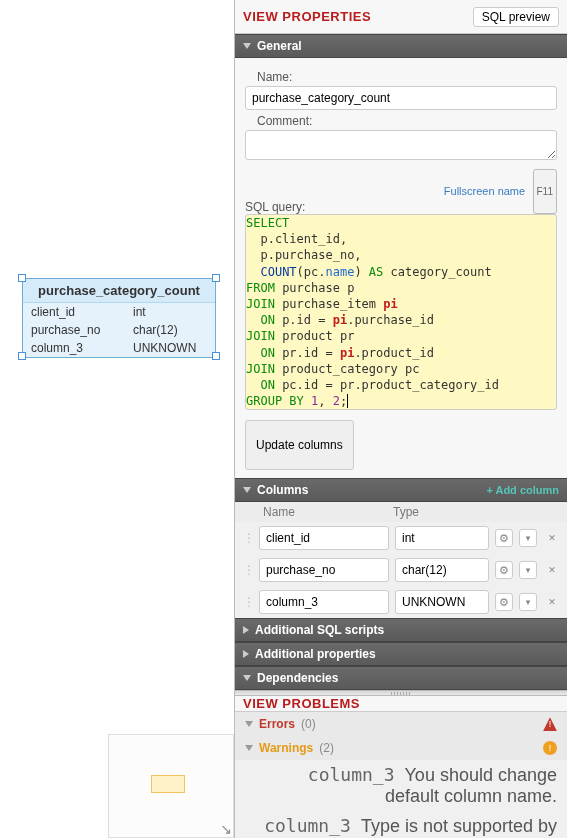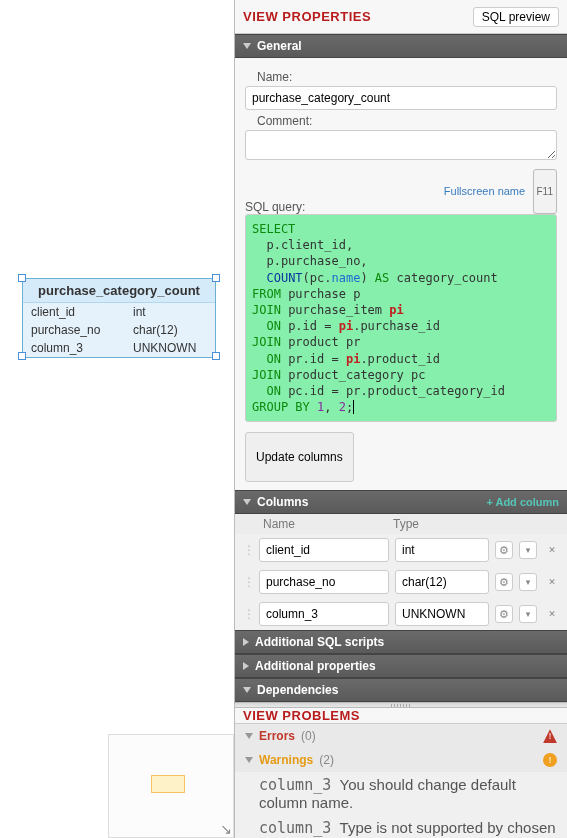--- a/index.html
+++ b/index.html
@@ -29,21 +29,21 @@
 .section-bar.collapsed .arrow { border-top: 4px solid transparent; border-bottom: 4px solid transparent; border-left: 6px solid #ccc; border-right: 0; width:0; height:0; }
 .section-bar .right-link { margin-left: auto; color: #55c6b8; font-weight: bold; font-size: 11px; cursor: pointer; }
 
 .section-body { background: #f7f7f7; padding: 8px 10px; }
 .label { color: #555; font-size: 12px; margin: 4px 12px 2px; }
 .text-input { width: 100%; height: 24px; background: #fff; border: 1px solid #ccc; border-radius: 3px; padding: 3px 6px; font-size: 12px; }
 .textarea { width: 100%; height: 30px; background: #fff; border: 1px solid #ccc; border-radius: 3px; padding: 3px 6px; font-size: 12px; resize: both; }
 .sql-row { display: flex; align-items: flex-end; justify-content: space-between; margin-top: 6px; }
 .sql-row .link { color: #3a7bbf; font-size: 11px; cursor: pointer; }
 .kbd { display: inline-block; border: 1px solid #bbb; border-radius: 3px; background: #f2f2f2; font-size: 10px; padding: 16px 3px; margin-left: 4px; color:#666; }
-.sql-box { background: #86efac; border: 1px solid #ccc; border-radius: 3px; padding: 6px; font-family: Menlo, monospace; font-size: 12px; line-height: 1.35; white-space: pre; overflow: auto; }
+.sql-box { background: #fef9c3; border: 1px solid #ccc; border-radius: 3px; font-family: Menlo, monospace; font-size: 12px; line-height: 1.35; white-space: pre; overflow: auto; }
 .kw-green { color: #0b8a0b; } .kw-navy { color: #0838a0; } .kw-purple { color: #8a2aa0; } .kw-red { color: #c02020; font-weight: bold; } .kw-blue { color: #1c6bd0; }
 .btn-gray { display:inline-block; background: #efefef; border: 1px solid #ccc; border-radius: 3px; padding: 17px 10px; font-size: 12px; cursor: pointer; margin-top: 10px; }
 
 .cols-head { display: flex; padding: 3px 10px 3px 28px; color: #777; font-size: 12px; background:#ececec; }
 .cols-head .cname { width: 130px; } .cols-head .ctype { flex:1; }
 .col-row { display: flex; align-items: center; gap: 6px; padding: 4px 6px 4px 8px; }
 .grip { width: 10px; color: #bbb; cursor: grab; text-align:center; }
 .col-input { width: 130px; height: 24px; background:#fff; border:1px solid #ccc; border-radius:3px; padding:2px 6px; font-size:12px; }
 .type-input { flex: 1; height: 24px; background:#fff; border:1px solid #ccc; border-radius:3px; padding:2px 6px; font-size:12px; min-width:70px; }
 .icon-btn { width: 18px; height: 18px; border: 1px solid #ccc; border-radius: 3px; background:#fff; display:inline-flex; align-items:center; justify-content:center; font-size:10px; cursor:pointer; color:#888; }
@@ -59,21 +59,21 @@
 .sub-header .tri { width:0;height:0;border-left:4px solid transparent;border-right:4px solid transparent;border-top:6px solid #999; }
 .sub-header .title { font-weight:bold; }
 .sub-header.errors .title { color:#c0392b; }
 .sub-header.warnings .title { color:#e69b17; }
 .sub-header.hints .title { color:#3a7bbf; }
 .sub-header .count { color:#888; }
 .sub-header .badge { margin-left:auto; width:14px; height:14px; display:flex; align-items:center; justify-content:center; font-size:9px; color:#fff; }
 .badge.err { background:#c0392b; clip-path: polygon(50% 0,100% 100%,0 100%); }
 .badge.warn { background:#f0a020; border-radius:50%; }
 .badge.info { background:#2d8de0; border-radius:2px; }
-.msg { padding: 4px 10px 4px 24px; font-family: "Helvetica Neue", Arial, sans-serif; font-size: 15px; color:#555; }
+.msg { padding: 4px 10px 4px 24px; font-family: "Helvetica Neue", Arial, sans-serif; font-size: 18px; color:#555;text-align:right; }
 .msg .mono { font-family:Menlo,monospace; color:#666; }
 </style>
 </head>
 <body>
 
 <div class="canvas">
   <div class="table-box">
     <div class="title">purchase_category_count</div>
     <div class="row">
         <span class="c1">client_id</span>

